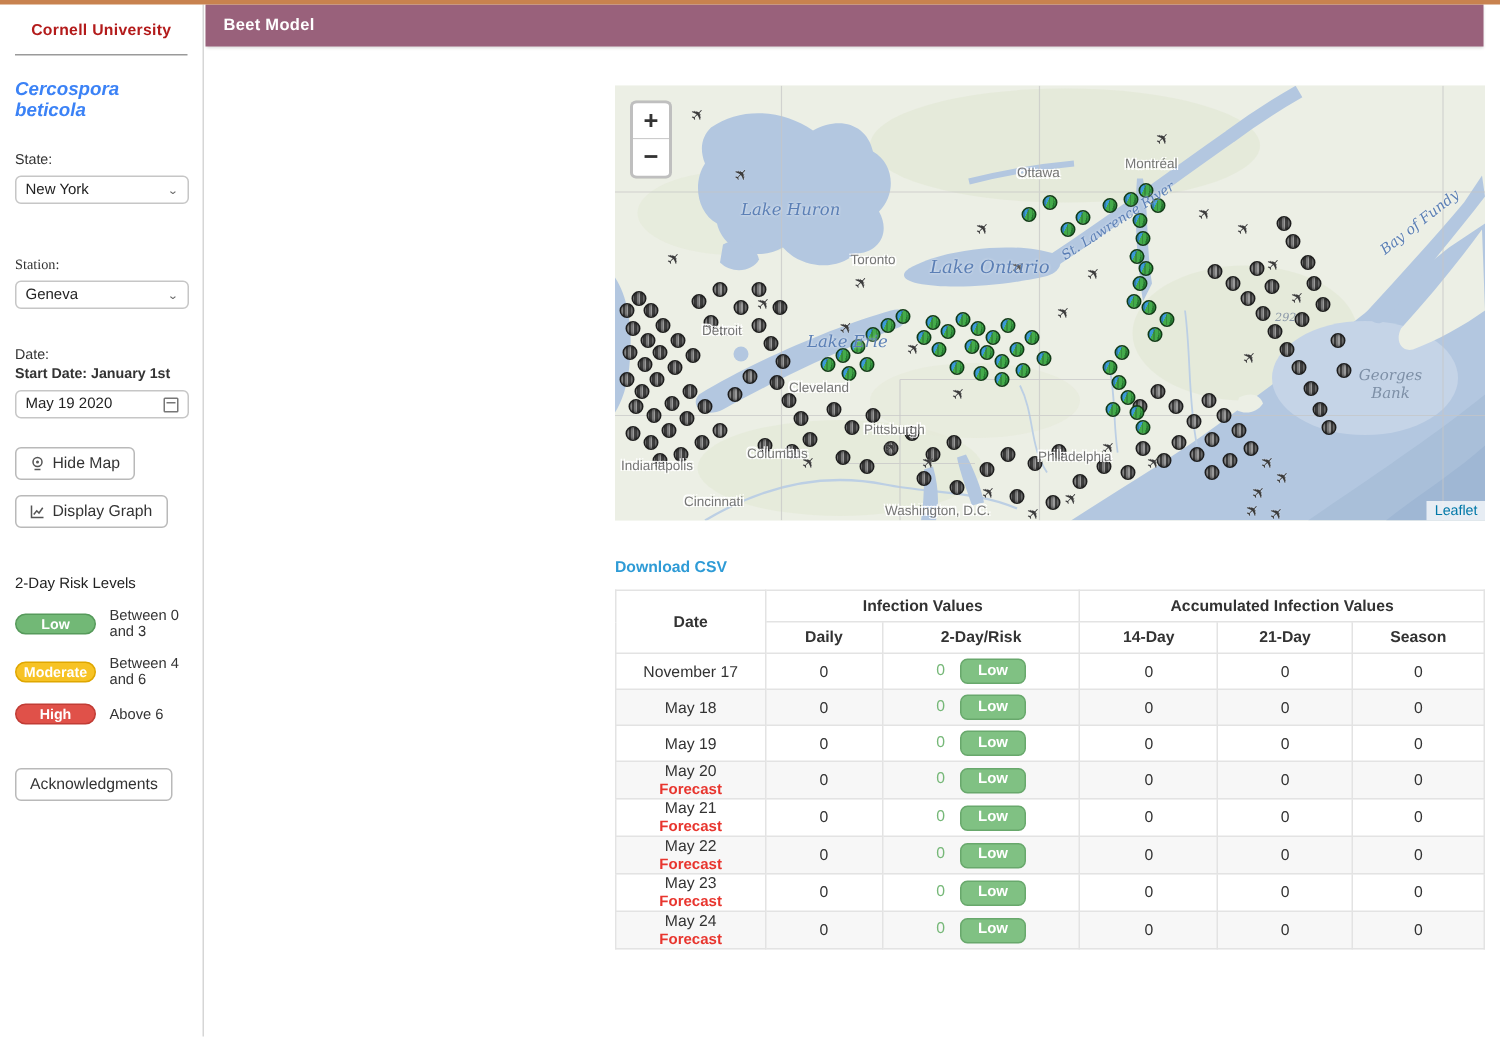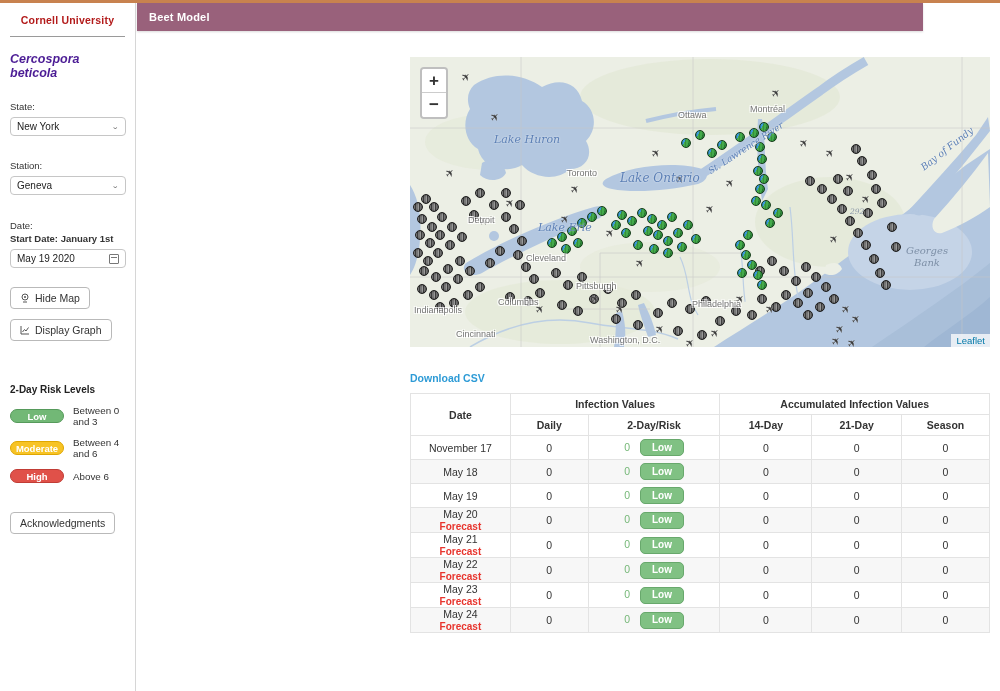--- a/index.html
+++ b/index.html
@@ -3,41 +3,41 @@
 <meta charset="utf-8">
 <style>
   html,body{margin:0;padding:0;width:1000px;height:691px;overflow:hidden;background:#fff;
     font-family:"Liberation Sans",sans-serif;-webkit-font-smoothing:antialiased;}
   *{box-sizing:border-box;}
   .topstrip{position:absolute;left:0;top:0;width:1000px;height:3px;background:var(--c-strip,#c8824f);z-index:5;}
   
   .sidebar{position:absolute;left:0;top:3px;width:136px;height:688px;background:#fff;border-right:1px solid #d6d6d6;padding:0 10px;z-index:4;}
   .brand{margin-top:11px;text-align:center;font-size:10.5px;font-weight:bold;color:var(--c-brand,#b31b1b);letter-spacing:.2px;}
   .brand-rule{border:none;border-top:1px solid #9a9a9a;margin:10px 0 0 0;}
-  .species{margin-top:15px;font-size:12.5px;font-weight:bold;font-style:italic;color:#4c1d95;}
+  .species{margin-top:15px;font-size:12.5px;font-weight:bold;font-style:italic;color:#3b82f6;}
   .field-label{margin-top:21px;font-size:9.5px;color:#333;}
   .field-sublabel{margin-top:2px;font-size:9.5px;color:#333;font-weight:bold;}
   .select,.inputbox{margin-top:5px;width:116px;height:19px;border:1px solid #c6c6c6;border-radius:4px;background:#fff;
     display:flex;align-items:center;justify-content:space-between;padding:0 6px;font-size:10px;color:#222;cursor:pointer;}
   .chev{font-size:9px;color:#666;transform:scaleY(.8);}
   .cal-icon{width:10px;height:10px;border:1px solid #777;border-radius:1px;position:relative;}
   .cal-icon:before{content:"";position:absolute;left:1px;right:1px;top:2px;height:1px;background:#777;}
   .btn{margin-top:0;display:inline-flex;align-items:center;gap:5px;background:#fff;border:1px solid #b9b9b9;border-radius:4px;
     padding:4px 9px;font-size:10.5px;color:#333;cursor:pointer;}
   .btn svg{display:block;}
   .btn-row{margin-top:19px;}
   .btn-row2{margin-top:10px;}
-  .legend-title{margin-top:43px;font-size:10px;font-weight:bold;color:#222;}
+  .legend-title{margin-top:32px;font-size:10px;font-weight:normal;color:#222;}
   .legend-item{display:flex;align-items:center;margin-top:10px;gap:9px;}
   .risk-badge{width:54px;height:14px;border-radius:9px;color:#fff;font-size:9.5px;font-weight:bold;text-align:center;
     line-height:13px;overflow:hidden;white-space:nowrap;flex:0 0 auto;border:1.5px solid;}
   .legend-desc{font-size:9.8px;color:#333;}
   .ack{margin-top:29px;}
   
-  .headerbar{position:absolute;left:137px;top:3px;width:786px;height:28px;background:var(--c-header,#99617b);
+  .headerbar{position:absolute;left:137px;top:3px;width:852px;height:28px;background:var(--c-header,#99617b);
     display:flex;align-items:center;padding:0 12px;box-shadow:0 1px 2px rgba(0,0,0,.15);z-index:3;}
   .app-title{color:#fff;font-size:11px;font-weight:bold;letter-spacing:.2px;}
   
   .content{position:absolute;left:410px;top:57px;width:580px;}
   .map{position:relative;width:580px;height:290px;overflow:hidden;background:#ecefe5;}
   .map svg.base{position:absolute;left:0;top:0;}
   .map-markers{position:absolute;left:0;top:0;width:580px;height:290px;}
   .mk{position:absolute;width:10px;height:10px;border-radius:50%;cursor:pointer;}
   .mk-station{border:1px solid #1d1d1d;background:
      repeating-linear-gradient(90deg,#9a9a9a 0 1px,#3f3f3f 1px 2.5px,#787878 2.5px 4px);
@@ -92,21 +92,21 @@
   <div class="brand">Cornell University</div>
   <hr class="brand-rule">
   <div class="species">Cercospora beticola</div>
 
   <div class="field-label">State:</div>
   <div class="select">
     <span>New York</span>
     <span class="chev">⌄</span>
   </div>
 
-  <div class="field-label" style="margin-top:24px;">Station:</div>
+  <div class="field-label" style="margin-top:36px;font-family:Liberation Serif, serif;">Station:</div>
   <div class="select">
     <span>Geneva</span>
     <span class="chev">⌄</span>
   </div>
 
   <div class="field-label" style="margin-top:25px;">Date:</div>
   <div class="field-sublabel">Start Date: January 1st</div>
   <div class="inputbox">
     <span>May 19 2020</span>
     <span class="cal-icon"></span>

